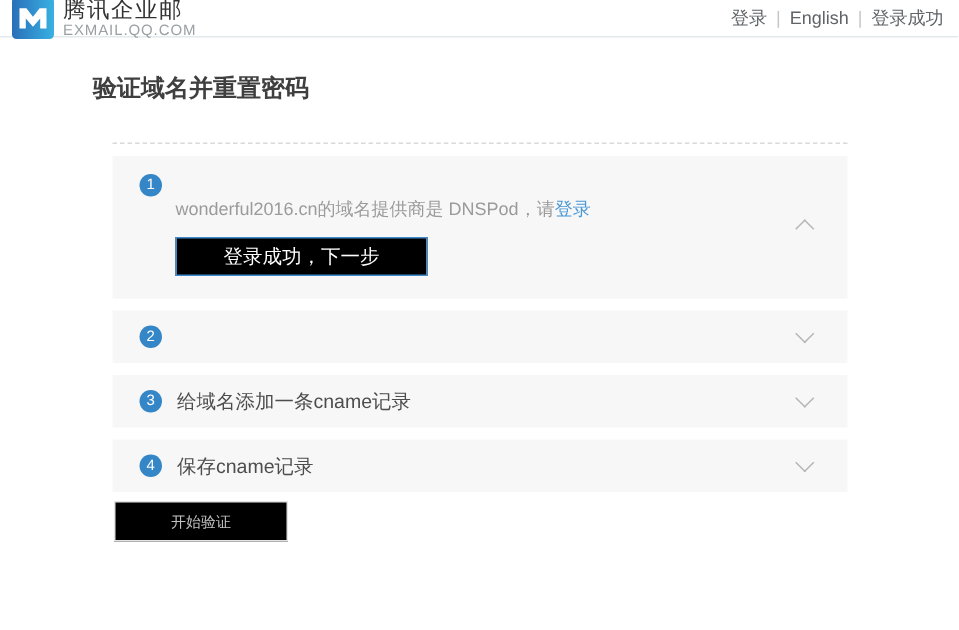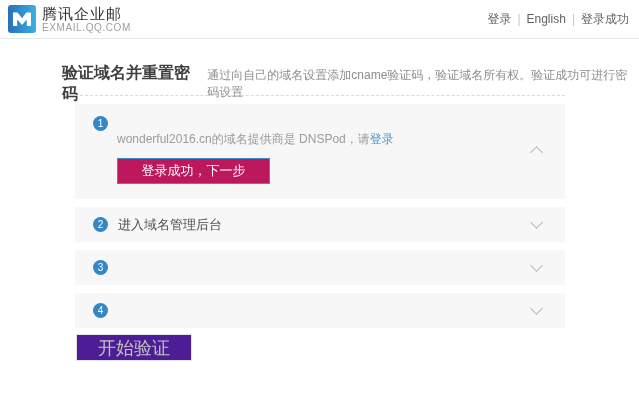--- a/index.html
+++ b/index.html
@@ -5,36 +5,36 @@
   * { margin:0; padding:0; box-sizing:border-box; }
   html,body { background:#fff; }
   body {
     width:639px; height:420px;
     font-family:"Liberation Sans","DejaVu Sans",sans-serif;
     color:#404040; overflow:hidden; position:relative;
   }
 
   
   .header {
-    height:39px; width:100%;
+    height:25px; width:100%;
     border-bottom:1px solid #e4e9ec;
     display:flex; align-items:center; justify-content:space-between;
     padding:0 10px 0 8px;
   }
   .brand { display:flex; align-items:center; }
   .brand-logo { width:28px; height:28px; display:block; }
   .brand-text { margin-left:6px; line-height:1; }
   .brand-name { font-size:15px; color:#333; letter-spacing:1px; }
   .brand-domain { font-size:10px; color:#9aa0a3; letter-spacing:0.6px; margin-top:2px; }
   .topnav { font-size:12px; color:#5f6468; display:flex; align-items:center; }
   .topnav a { color:#5f6468; text-decoration:none; cursor:pointer; }
   .topnav .sep { color:#c3c6c8; margin:0 6px; }
 
   
-  .heading { margin:24px 0 0 62px; display:flex; align-items:center; }
+  .heading { margin:24px 0 0 62px; display:flex; align-items:flex-start;font-family:Liberation Mono, monospace; }
   .page-title { font-size:16px; font-weight:bold; color:#3f3f3f; }
   .page-subtitle { font-size:12px; color:#8d8d8d; margin-left:9px; }
 
   
   .steps {
     position:absolute; left:75px; top:95px; width:490px;
     border-top:1px dashed #d9d9d9; padding-top:8px;
   }
   .panel { background:#f7f7f7; margin-bottom:8px; position:relative; }
   .panel-collapsed { height:35px; display:flex; align-items:center; }
@@ -52,31 +52,31 @@
     width:9px; height:9px; display:inline-block;
     border-right:1.5px solid #b5b5b5; border-bottom:1.5px solid #b5b5b5;
     position:absolute; right:24px;
   }
   .chevron-down { transform:rotate(45deg); top:11px; }
   .panel-expanded .chevron-up { transform:rotate(-135deg); top:44px; }
   .panel-body { padding-left:42px; }
   .detail { font-size:12px; color:#9b9b9b; }
   .detail a { color:#4a97d5; text-decoration:none; cursor:pointer; }
   .btn-primary {
-    margin-top:10px; width:153px; height:26px;
-    background:#be185d; border:1px solid #3f8bcc; color:#fff;
+    margin-top:10px; width:168px; height:26px;
+    background:#000000; border:1px solid #3f8bcc; color:#fff;
     font-size:13px; font-family:inherit; cursor:pointer;
   }
 
   
   .btn-verify {
     position:absolute; left:76px; top:334px;
     width:116px; height:27px;
-    background:#4c1d95; border:1px solid #e3e3e3; color:#c2c2c2;
-    font-size:18px; font-family:inherit; cursor:default;
+    background:#000000; border:1px solid #e3e3e3; color:#c2c2c2;
+    font-size:10px; font-family:inherit; cursor:default;
   }
 </style>
 </head>
 <body>
 
 <div class="header">
   <div class="brand">
     <svg class="brand-logo" viewBox="0 0 28 28">
       <defs>
         <linearGradient id="lg" x1="0" y1="0" x2="1" y2="0">
@@ -96,53 +96,53 @@
     <a>登录</a>
     <span class="sep">|</span>
     <a>English</a>
     <span class="sep">|</span>
     <a>登录成功</a>
   </div>
 </div>
 
 <div class="heading">
   <span class="page-title">验证域名并重置密码</span>
-  <span class="page-subtitle">通过向自己的域名设置添加cname验证码，验证域名所有权。验证成功可进行密码设置</span>
 </div>
 
 <div class="steps">
 
   <section class="panel panel-expanded">
     <div class="panel-header">
       <span class="badge">1</span>
     </div>
     <span class="chevron chevron-up"></span>
     <div class="panel-body">
       <p class="detail"><span>wonderful2016.cn的域名提供商是 DNSPod，请</span><a>登录</a></p>
       <button class="btn-primary">登录成功，下一步</button>
     </div>
   </section>
 
   <section class="panel panel-collapsed">
     <div class="panel-header">
       <span class="badge">2</span>
-      <span class="step-title">进入域名管理后台</span>
     </div>
     <span class="chevron chevron-down"></span>
   </section>
 
   <section class="panel panel-collapsed">
     <div class="panel-header">
       <span class="badge">3</span>
+      <span class="step-title">给域名添加一条cname记录</span>
     </div>
     <span class="chevron chevron-down"></span>
   </section>
 
   <section class="panel panel-collapsed">
     <div class="panel-header">
       <span class="badge">4</span>
+      <span class="step-title">保存cname记录</span>
     </div>
     <span class="chevron chevron-down"></span>
   </section>
 
 </div>
 
 <button class="btn-verify">开始验证</button>
 
 </body></html>

